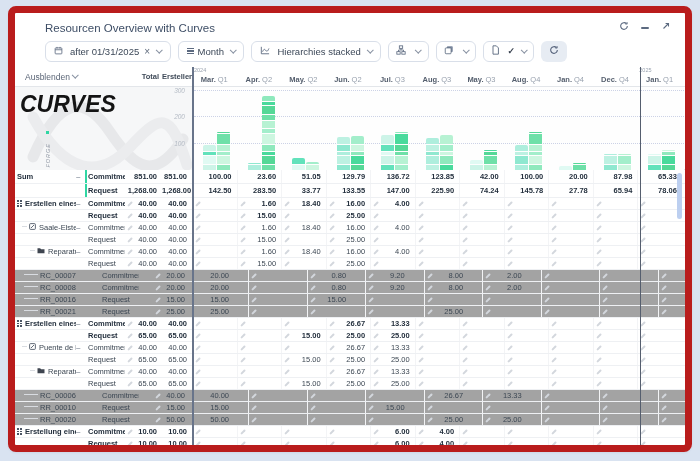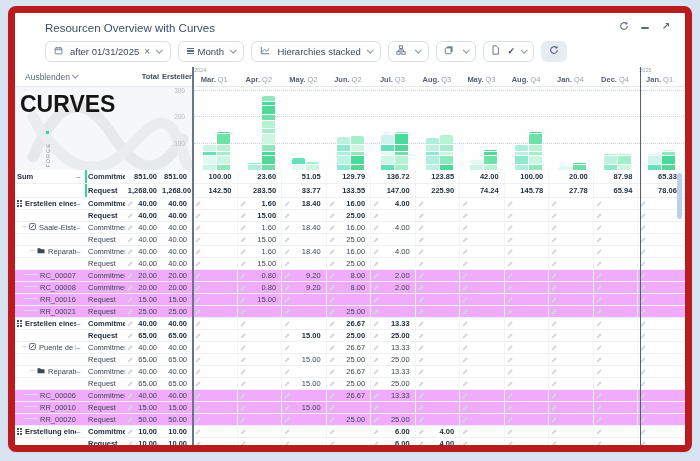--- a/index.html
+++ b/index.html
@@ -39,39 +39,39 @@
 
   .hide-dd { display:flex; align-items:center; font-size:8.5px; color:#5a6576; padding-left:10px; }
   .hlabel { font-size:7.5px; font-weight:700; color:#3f4a58; margin-left:auto; padding-right:3px; }
   .mh { width:44.545px; flex:0 0 auto; position:relative; text-align:center; font-size:7.5px; color:#5a6576; }
   .mh .yr { position:absolute; left:2px; top:-8px; font-size:5.5px; color:#9aa3b0; }
   .mh .mn { font-weight:700; color:#555f6e; }
   .mh .qt { color:#98a1ae; margin-left:2px; }
 
   
   .chartrow { position:absolute; left:0; top:74px; right:0; height:83px; border-bottom:1px solid #e3e6ea; }
-  .logo-panel { position:absolute; left:0; top:0; width:177px; height:83px; background:#f6f7f8; overflow:hidden; }
+  .logo-panel { position:absolute; left:0; top:0; width:177px; height:83px; background:#f6f7f8; overflow:hidden;font-style:italic; }
   .logo-text { position:absolute; left:5px; top:2px; font-size:23px; font-weight:800; letter-spacing:0px; color:#141414; transform:scaleY(1.08); transform-origin:top left; }
   .vert-text { position:absolute; left:30px; bottom:2px; font-size:5.5px; color:#8b93a0; letter-spacing:1px;
                writing-mode:vertical-rl; transform:rotate(180deg); }
   .vert-dot { position:absolute; left:31px; bottom:36px; width:3px; height:3px; background:#2fd6a3; }
   .yticks { position:absolute; left:0; top:0; width:174px; height:83px; }
   .ytick { position:absolute; right:4px; font-size:6.5px; color:#b3bac4; }
   .plot { position:absolute; left:179px; top:0; width:490px; height:83px; background:#fefefe; }
   .gridline { position:absolute; left:0; right:0; border-top:1px dotted #ccd2e6; }
   .bar { position:absolute; bottom:0; width:13px; display:flex; flex-direction:column-reverse; gap:1px; }
   .seg { width:100%; }
   .seg:last-child { border-radius:2px 2px 0 0; }
 
   
   .rows { position:absolute; left:0; top:157px; right:0; bottom:0; overflow:hidden; }
   .row { display:flex; height:12px; border-bottom:1px solid #eef0f3; font-size:7.5px; color:#3c4753; }
   .row.sumrow { height:14px; }
   .row.bold { font-weight:700; color:#24303e; }
-  .row.leafbg { background:#f0abfc; }
+  .row.leafbg { background:#a3a3a3;gap:14px; }
   .row .c-type.accent { box-shadow:inset 2px 0 0 #2fd6a3; }
   .nm { overflow:hidden; white-space:nowrap; }
   .minusbtn { margin-left:auto; padding-right:4px; color:#7b8594; font-weight:400; font-size:8.5px; line-height:6px; }
   .pencil { display:inline-block; width:6px; height:1.8px; background:#d3d7dd; border-radius:1px; transform:rotate(-45deg); margin-left:2px; flex:0 0 auto; }
   .val { margin-left:auto; padding-right:5px; }
   .connector { display:inline-block; border-bottom:1px solid #d9dce1; height:1px; margin-right:2px; margin-bottom:3px; flex:0 0 auto; }
   .icon-grid { display:inline-block; width:5px; height:7px; position:relative; margin-right:3px; flex:0 0 auto; }
   .icon-grid i { position:absolute; width:1.6px; height:1.6px; background:#4a5463; }
   .icon-svg { margin-right:3px; flex:0 0 auto; display:inline-block; }
 

